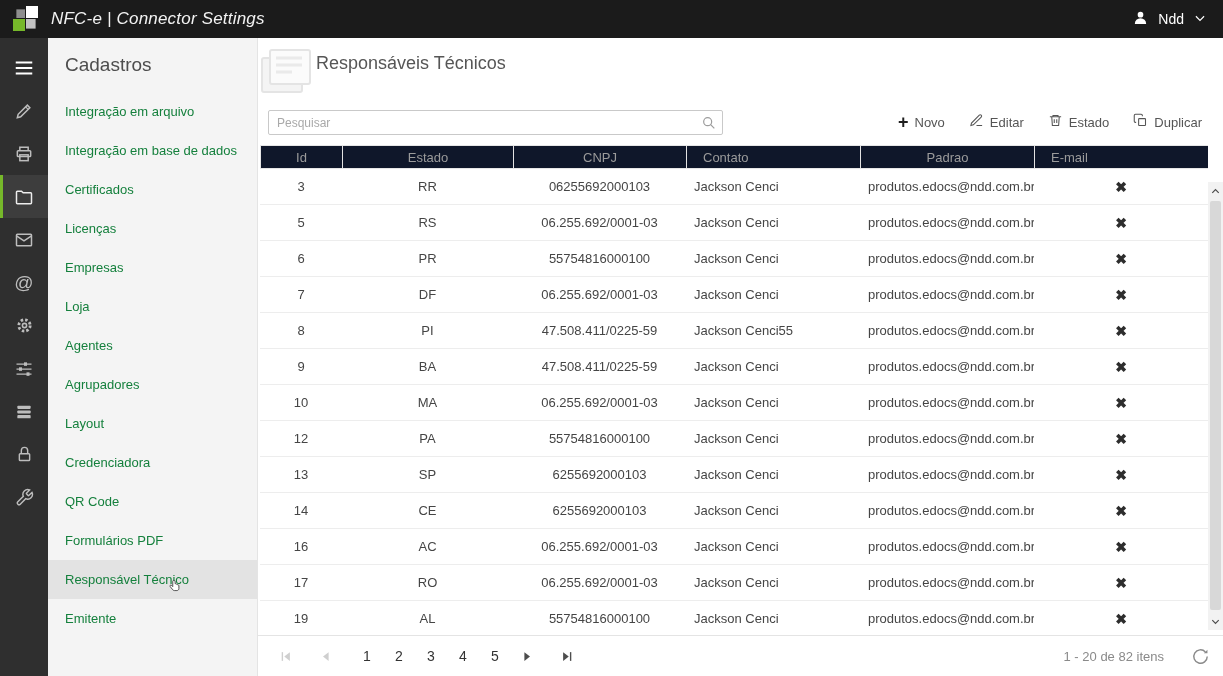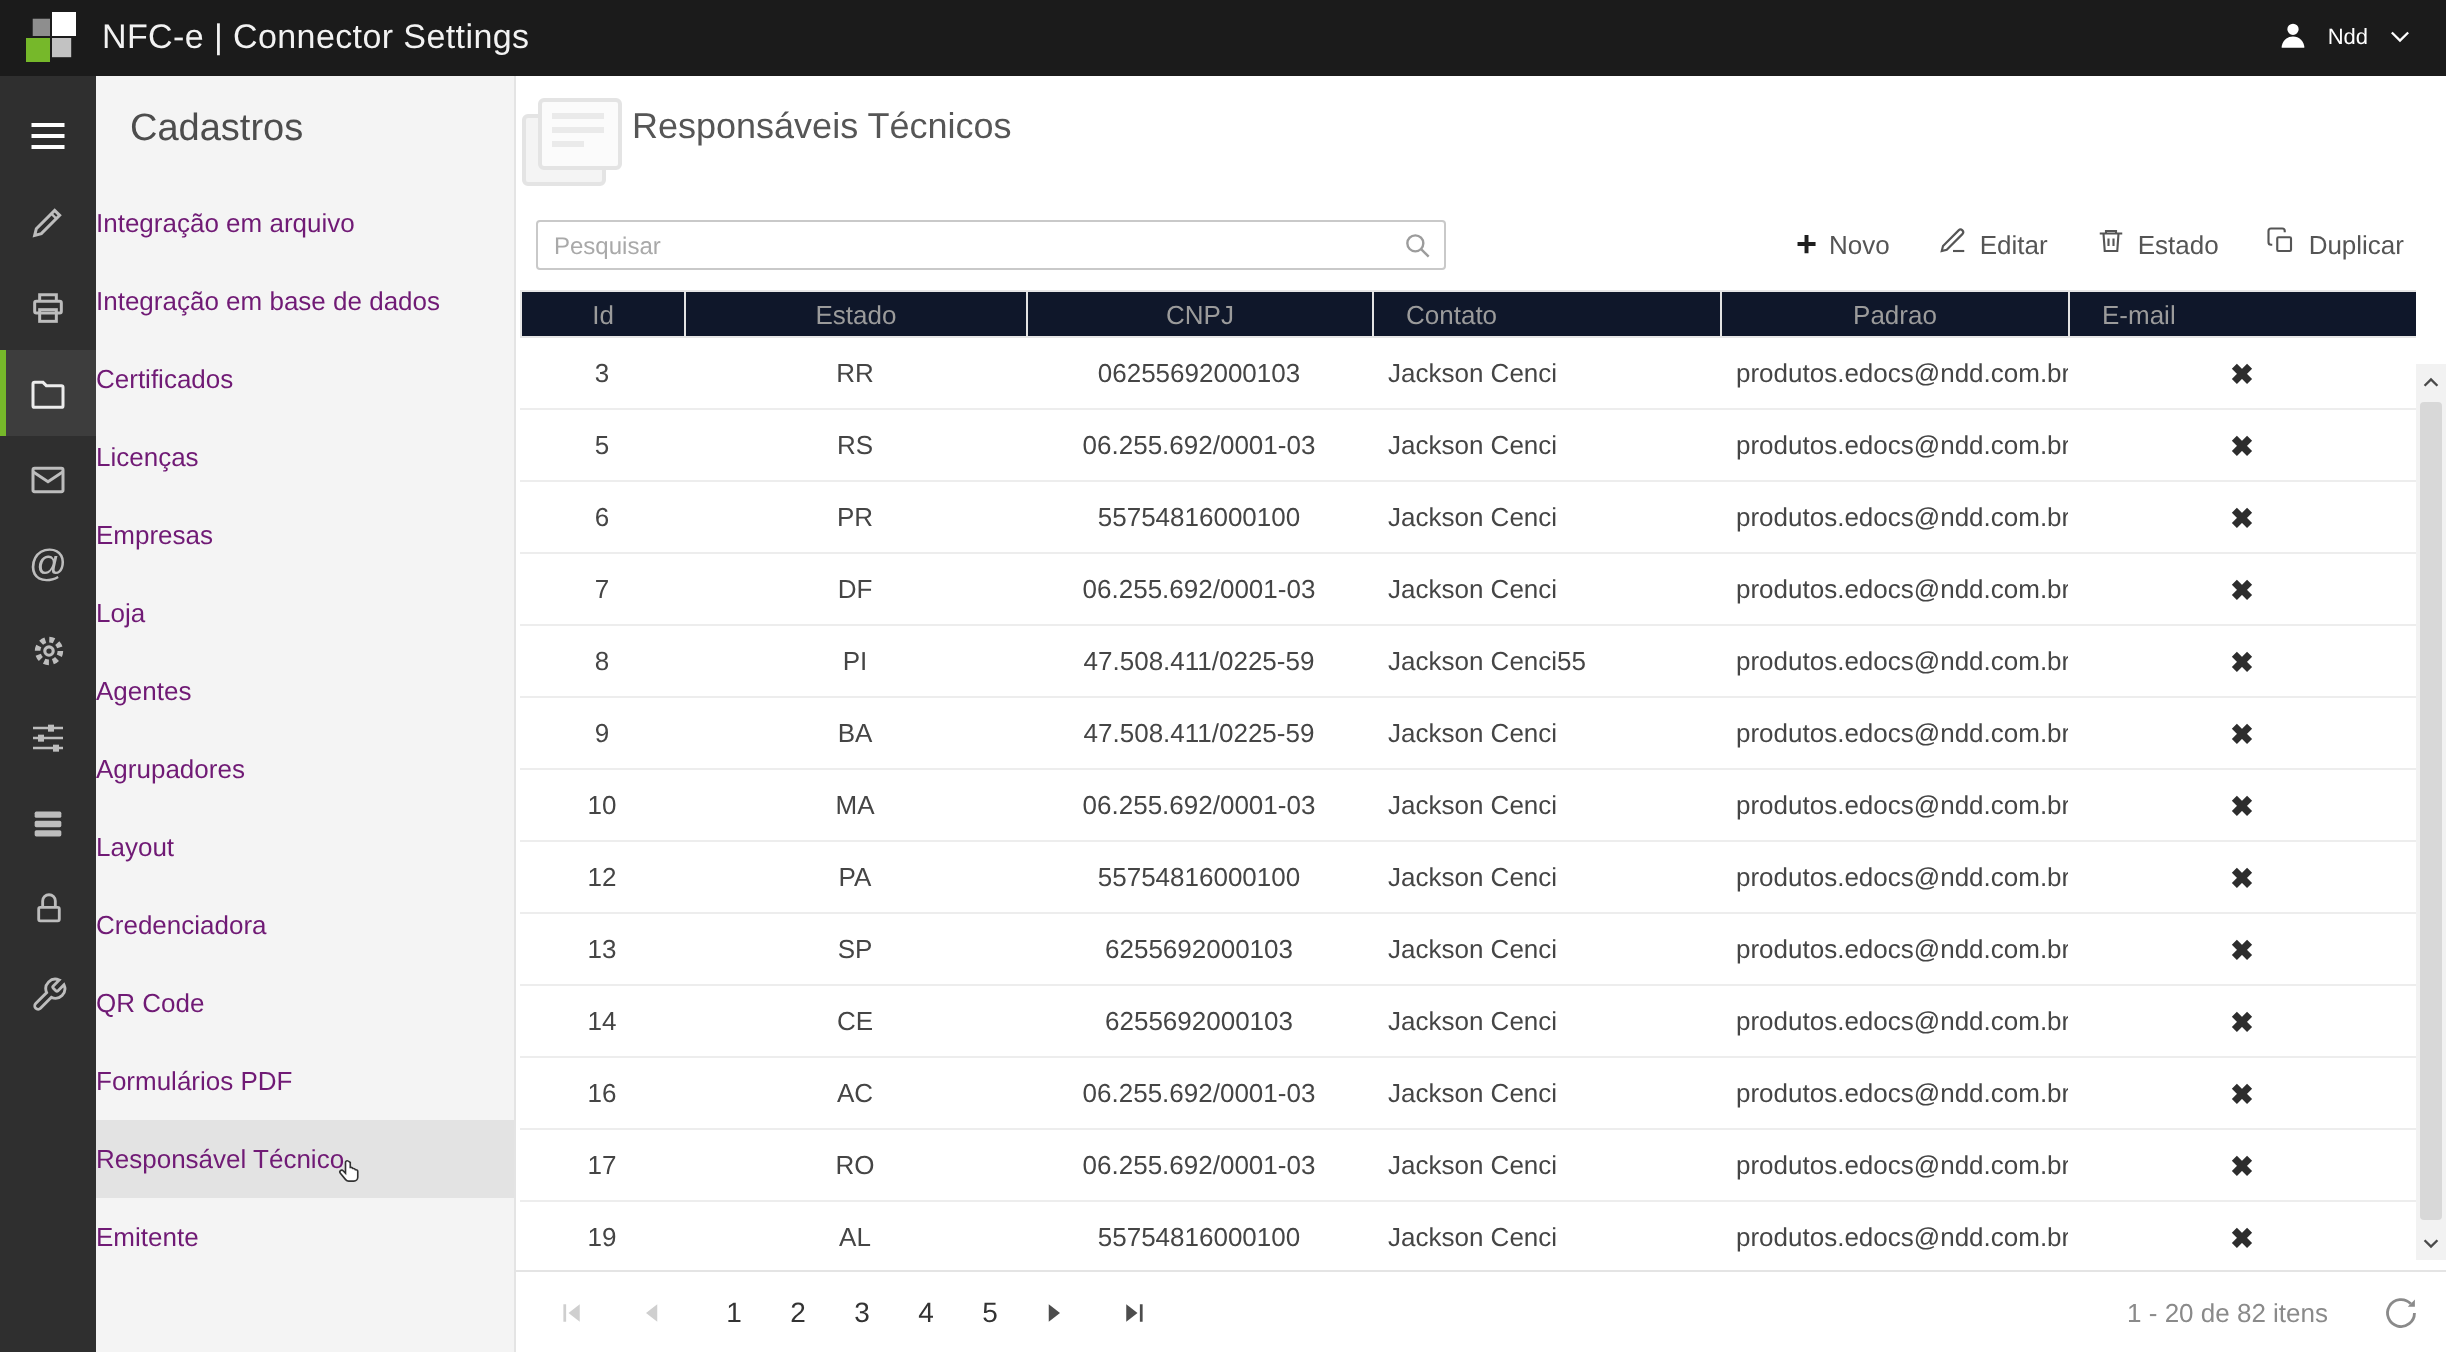--- a/index.html
+++ b/index.html
@@ -7,34 +7,34 @@
   body { position:relative; background:#fff; font-family:"Liberation Sans", sans-serif; overflow:hidden; }
 
   
   .topbar { position:absolute; left:0; top:0; width:1223px; height:38px; background:#1b1b1b; display:flex; align-items:center; color:#fff; z-index:5; }
   .logo { width:26px; height:26px; margin:0 12px 0 13px; display:grid; grid-template-columns:12px 12px; grid-template-rows:12px 12px; gap:1px; }
   .logo i { display:block; }
   .logo i.q1 { background:#8e8e8e; transform:scale(.72); transform-origin:bottom right; }
   .logo i.q2 { background:#ffffff; }
   .logo i.q3 { background:#76b82a; }
   .logo i.q4 { background:#c2c2c2; transform:scale(.8); transform-origin:top left; }
-  .topbar-title { font-size:17px; font-weight:400; color:#f2f2f2; letter-spacing:.2px; }
-  .topbar-user { position:absolute; right:16px; top:0; height:38px; display:flex; align-items:center; gap:9px; font-size:11px; color:#fff; cursor:pointer; }
+  .topbar-title { font-size:17px; font-weight:400; color:#f2f2f2; letter-spacing:.2px;font-style:italic; }
+  .topbar-user { position:absolute; right:16px; top:0; height:38px; display:flex; align-items:center; gap:9px; font-size:14px; color:#fff; cursor:pointer; }
 
   
   .rail { position:absolute; left:0; top:38px; bottom:0; width:48px; background:#2f2f2f; display:flex; flex-direction:column; align-items:stretch; padding-top:8px; z-index:4; }
   .rail-btn { height:43px; display:flex; align-items:center; justify-content:center; position:relative; cursor:pointer; }
   .rail-btn.active { background:#3d3d3d; }
   .rail-btn.active::before { content:""; position:absolute; left:0; top:0; bottom:0; width:3px; background:#76b82a; }
   .rail-btn .at { font-size:19px; color:#bdbdbd; font-weight:400; }
 
   
   .sidebar { position:absolute; left:48px; top:38px; bottom:0; width:210px; background:#f4f4f4; border-right:1px solid #e4e4e4; z-index:3; }
   .sidebar-heading { font-size:19px; font-weight:400; color:#4d4d4d; padding:16px 16px 16px 17px; }
-  .sidebar-item { height:39px; line-height:39px; font-size:13px; color:#701a75; cursor:pointer; position:relative; white-space:nowrap; }
+  .sidebar-item { height:39px; line-height:39px; padding-left:17px; font-size:13px; color:#15803d; cursor:pointer; position:relative; white-space:nowrap; }
   .sidebar-item.active { background:#e3e3e3; }
   .sidebar-item .hand { position:absolute; left:120px; top:11px; }
 
   
   .main { position:absolute; left:258px; top:38px; right:0; bottom:0; background:#fff; }
   .watermark { position:absolute; left:-2px; top:6px; }
   .page-title { position:absolute; left:58px; top:15px; font-size:18px; font-weight:400; color:#565656; }
 
   .toolbar { position:absolute; left:10px; right:21px; top:72px; height:28px; }
   .search-box { position:absolute; left:0; top:0; width:455px; height:25px; border:1px solid #c9c9c9; border-radius:2px; background:#fff; }

